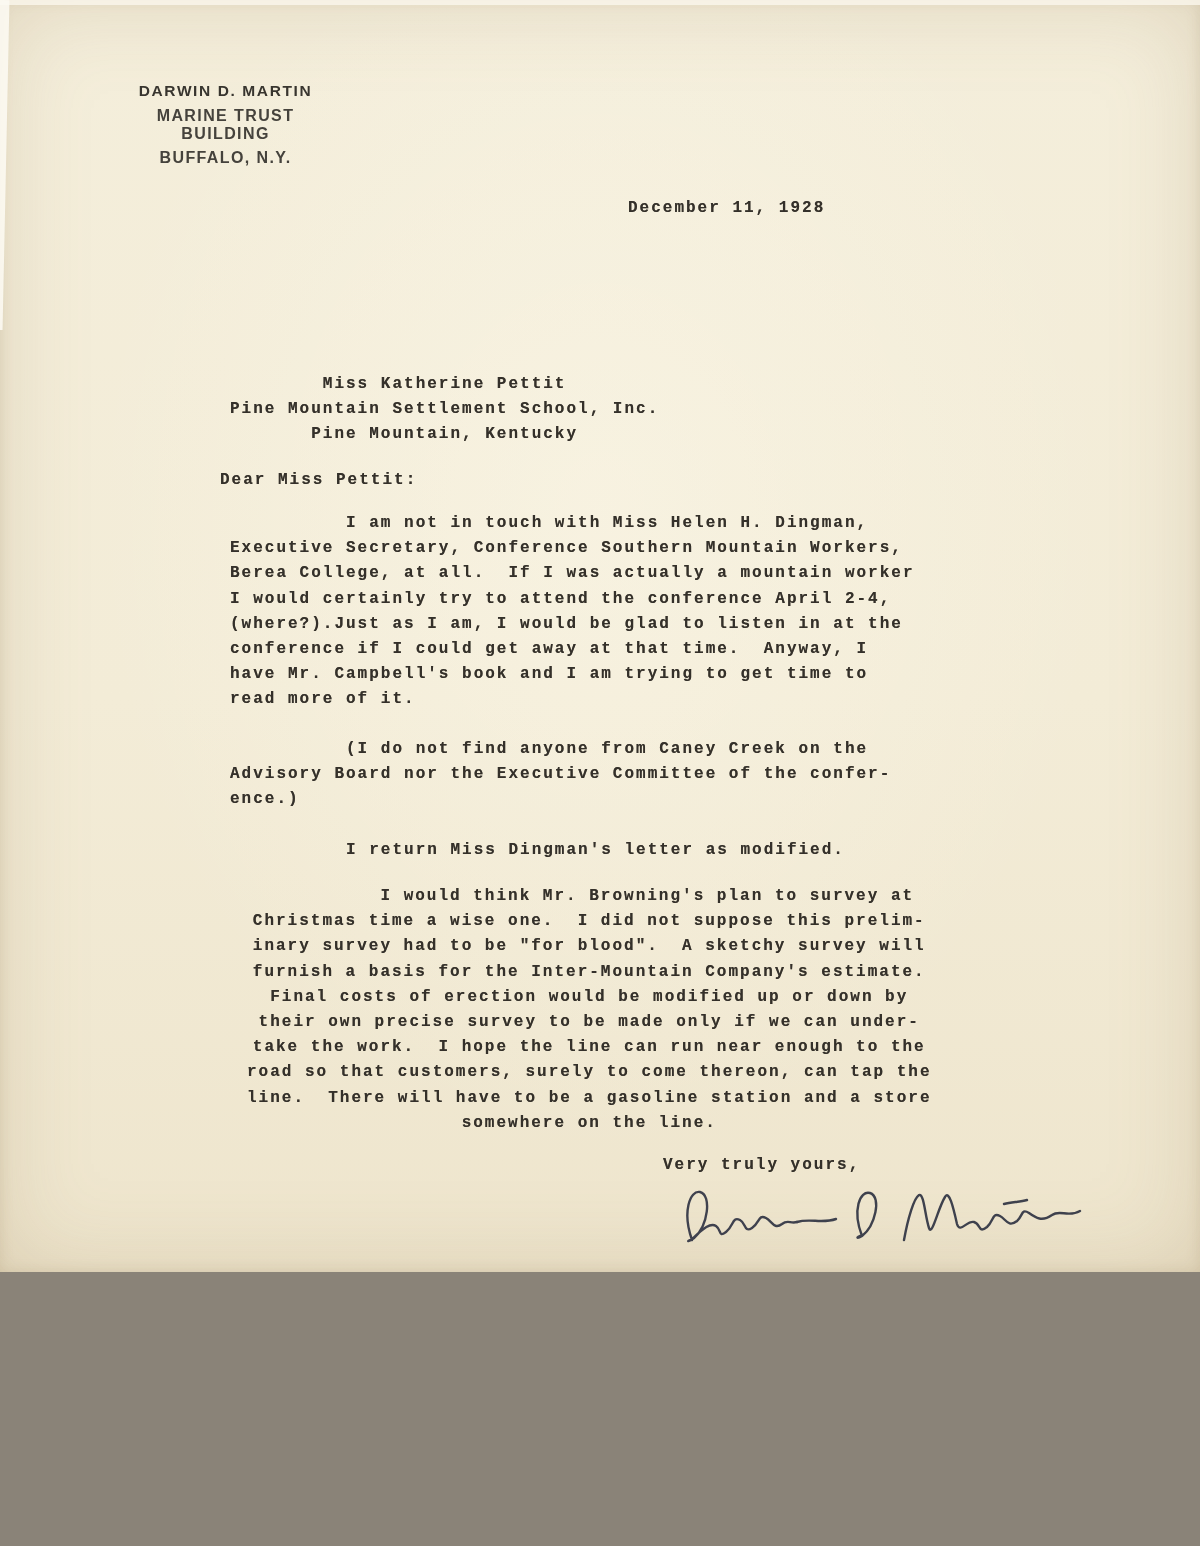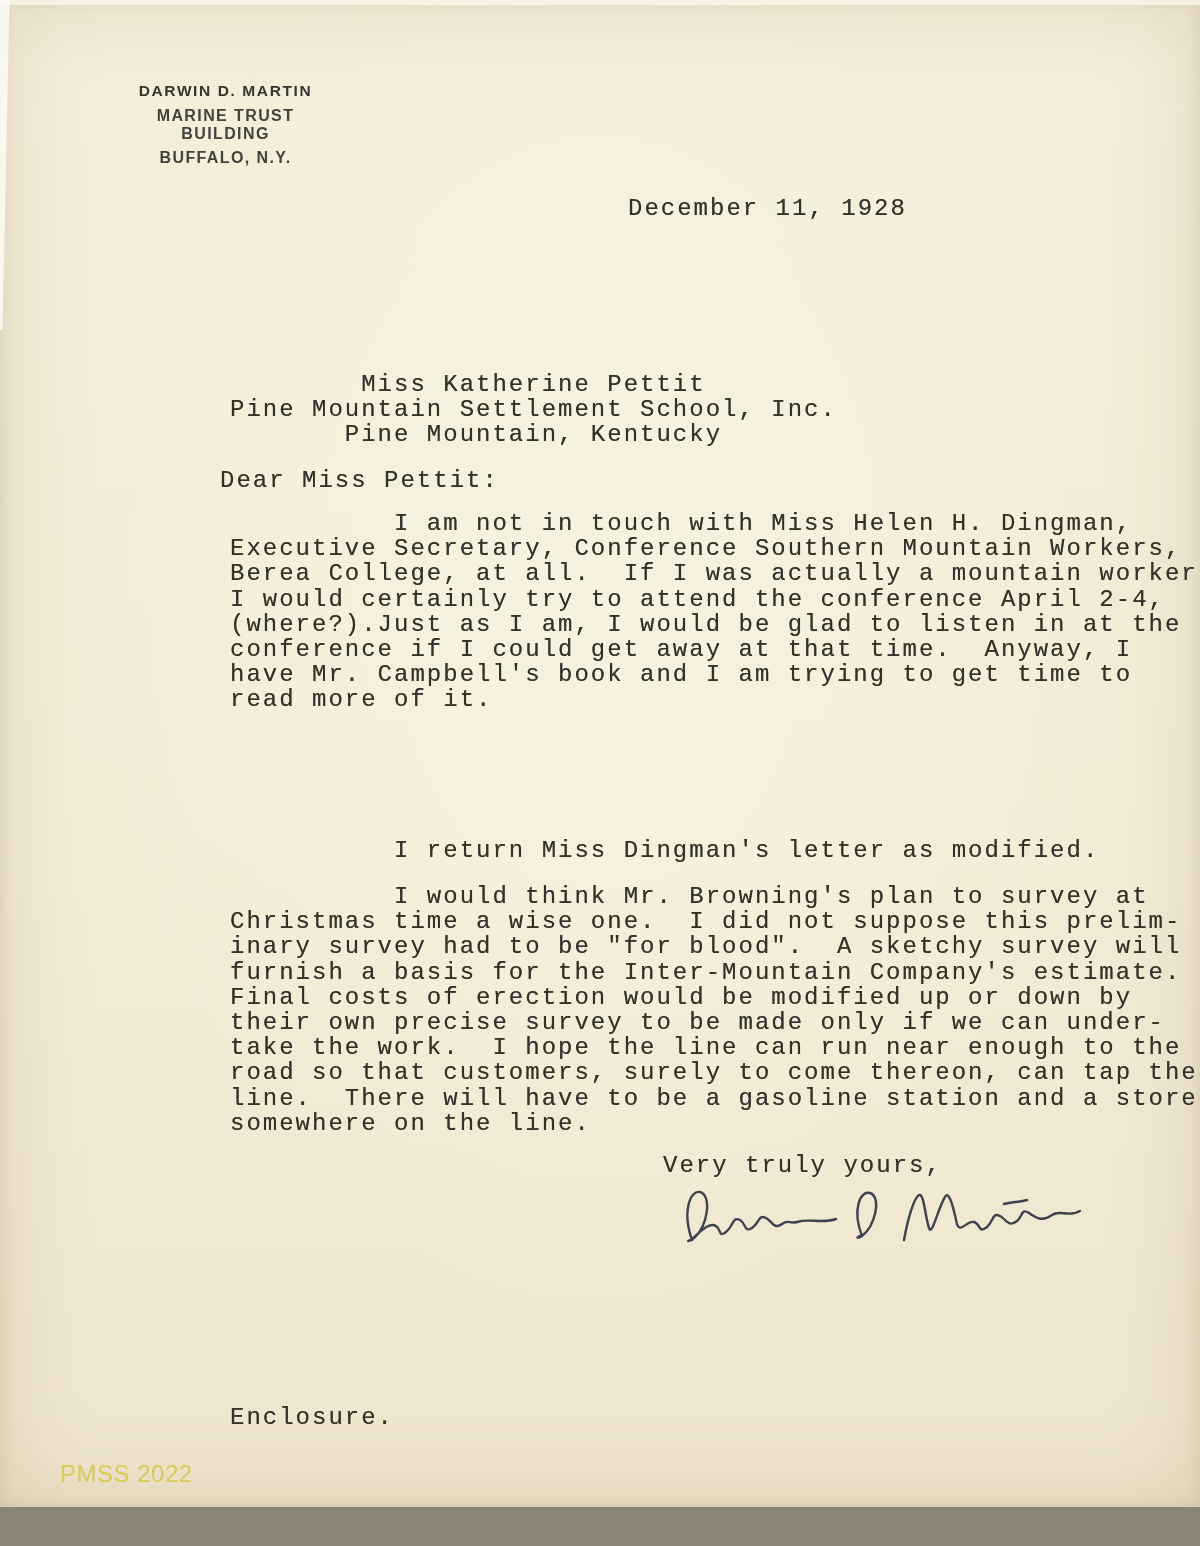--- a/index.html
+++ b/index.html
@@ -3,21 +3,21 @@
 <meta charset="utf-8">
 <style>
   html, body {
     margin: 0;
     padding: 0;
     background: #8a8378;
   }
   .page {
     position: relative;
     width: 1200px;
-    height: 1507px;
+    height: 1272px;
     overflow: hidden;
     background:
       radial-gradient(ellipse at 50% 40%, rgba(255,252,240,0.35) 0%, rgba(255,252,240,0) 60%),
       linear-gradient(180deg, #f4eedb 0%, #f3ecd7 55%, #eee5cd 100%);
     box-shadow: inset 0 0 90px rgba(150,125,80,0.22), inset 0 0 14px rgba(140,115,70,0.18);
     font-family: "Liberation Mono", "DejaVu Sans Mono", monospace;
     color: #33302a;
   }
   
   .edge-top {
@@ -38,26 +38,27 @@
   .letterhead .lh-name {
     font-size: 15.5px; font-weight: bold; letter-spacing: 1.6px;
     margin-bottom: 7px; color: #38352f;
   }
   .letterhead .lh-sub {
     font-size: 16px; font-weight: bold; letter-spacing: 1.4px;
     margin-bottom: 6px; color: #45423c;
   }
   .tw {
     position: absolute;
-    font-size: 24px;
+    font-size: 16px;
     letter-spacing: 2px;
     line-height: 25.2px;
     white-space: pre;
     color: #34302a;
     text-shadow: 0 0 0.5px rgba(45,40,30,0.55);
+    font-weight: bold;
   }
   .sig {
     position: absolute;
     left: 676px; top: 1178px;
     width: 420px; height: 86px;
   }
   .sig svg { width: 100%; height: 100%; }
   .watermark {
     position: absolute;
     left: 60px; top: 1460px;
@@ -92,24 +93,27 @@
 
   <div class="tw" style="left:230px; top:511px;">          I am not in touch with Miss Helen H. Dingman,
 Executive Secretary, Conference Southern Mountain Workers,
 Berea College, at all.  If I was actually a mountain worker
 I would certainly try to attend the conference April 2-4,
 (where?).Just as I am, I would be glad to listen in at the
 conference if I could get away at that time.  Anyway, I
 have Mr. Campbell's book and I am trying to get time to
 read more of it.</div>
 
+  <div class="tw" style="left:230px; top:737px;">          (I do not find anyone from Caney Creek on the
+Advisory Board nor the Executive Committee of the confer-
+ence.)</div>
 
   <div class="tw" style="left:230px; top:838px;">          I return Miss Dingman's letter as modified.</div>
 
-  <div class="tw" style="left:230px; top:884px;">          I would think Mr. Browning's plan to survey at
+  <div class="tw" style="left:247px; top:884px;text-align:center;">          I would think Mr. Browning's plan to survey at
 Christmas time a wise one.  I did not suppose this prelim-
 inary survey had to be "for blood".  A sketchy survey will
 furnish a basis for the Inter-Mountain Company's estimate.
 Final costs of erection would be modified up or down by
 their own precise survey to be made only if we can under-
 take the work.  I hope the line can run near enough to the
 road so that customers, surely to come thereon, can tap the
 line.  There will have to be a gasoline station and a store
 somewhere on the line.</div>
 

